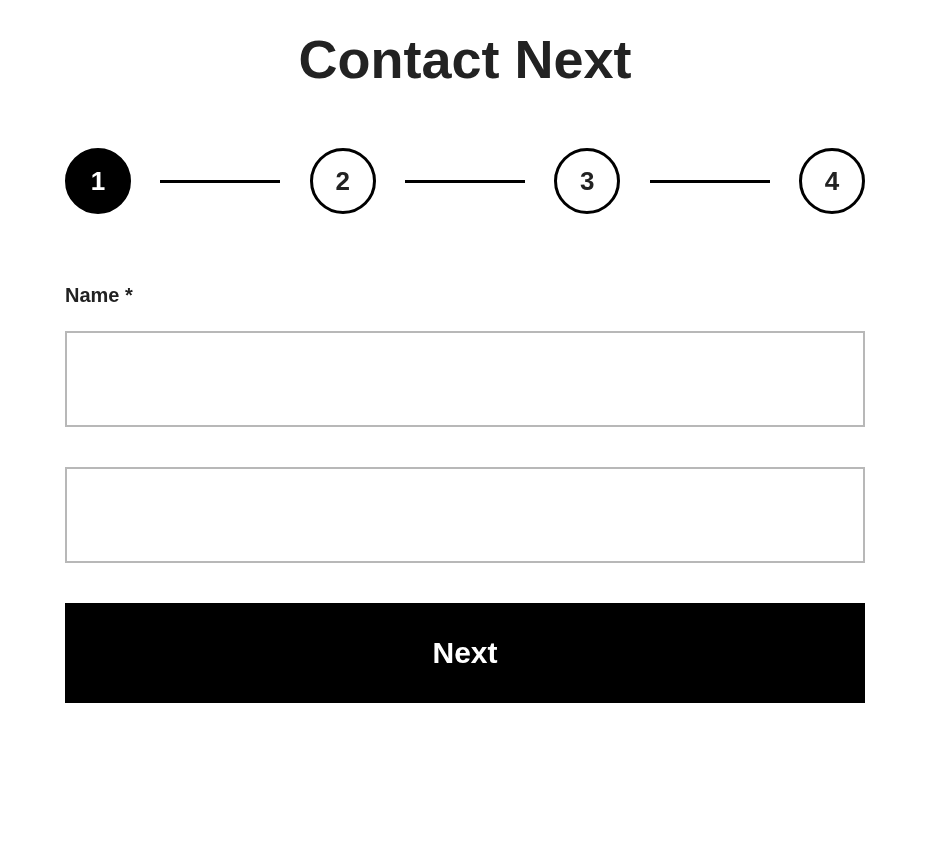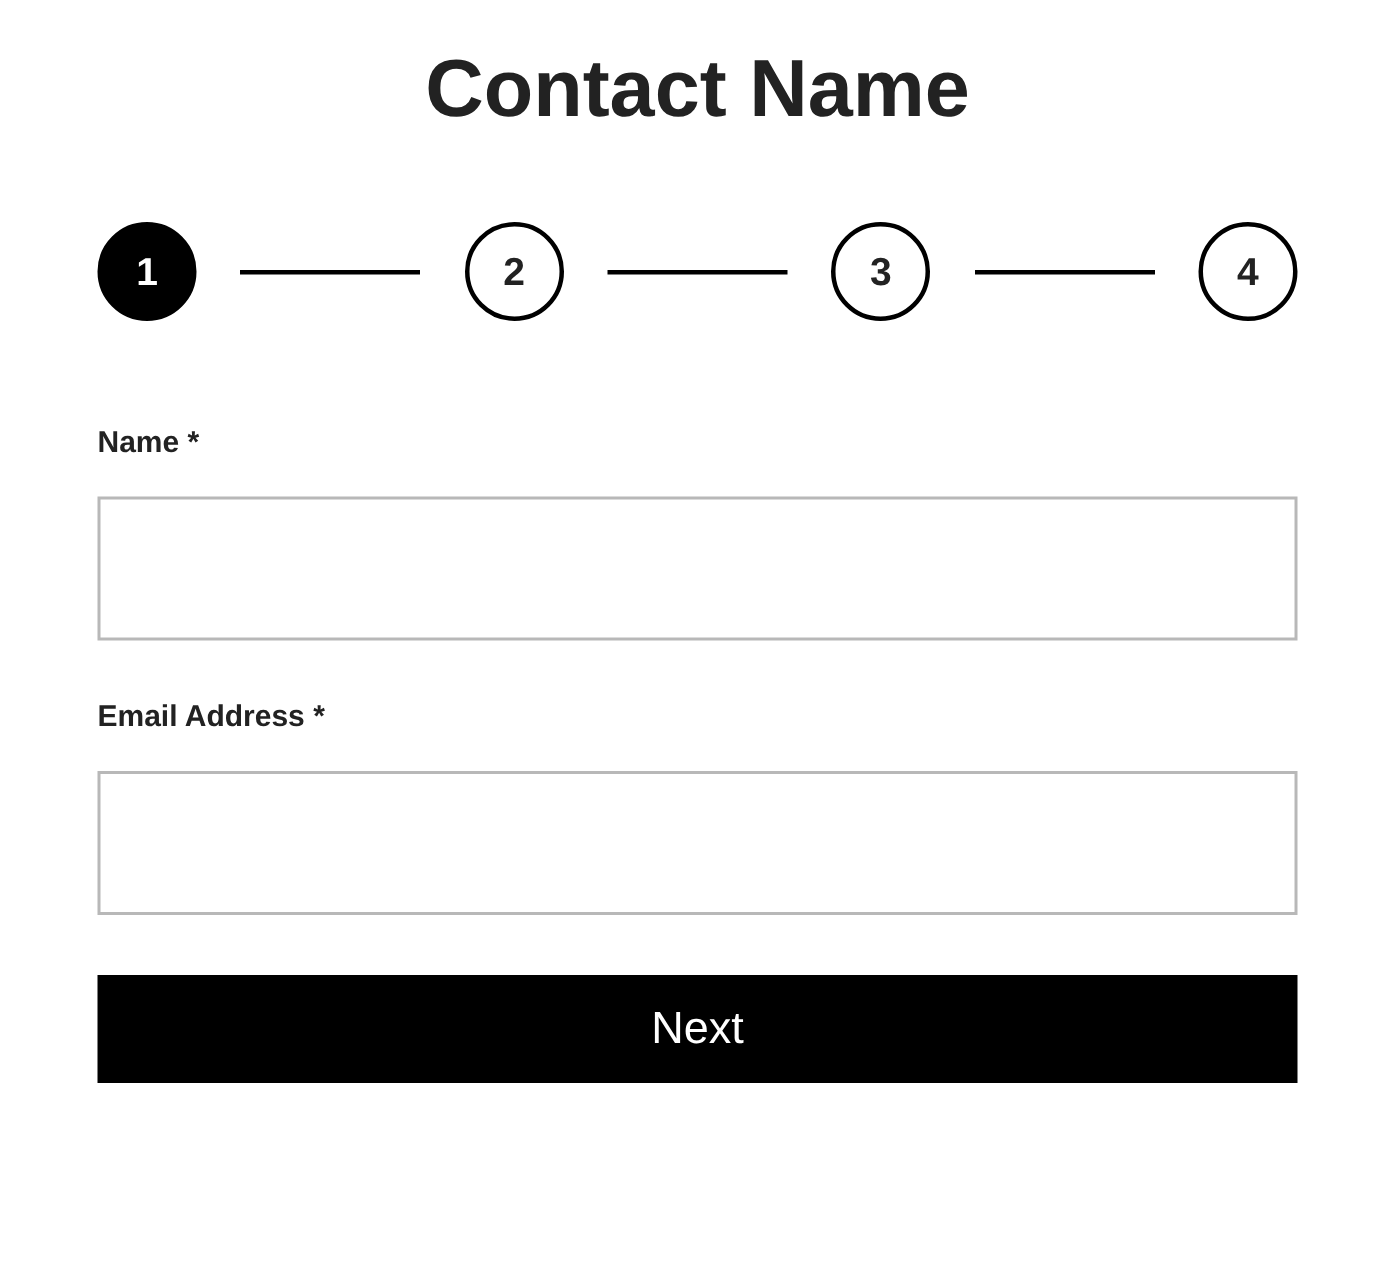--- a/index.html
+++ b/index.html
@@ -74,34 +74,34 @@
       width: 100%;
       height: 96px;
       border: 2px solid #b8b8b8;
       background: #ffffff;
       font-size: 22px;
       padding: 0 16px;
       outline: none;
     }
     .next-button {
       width: 100%;
-      height: 72px;
+      height: 100px;
       background: #000000;
       color: #ffffff;
       border: none;
       font-size: 30px;
-      font-weight: 400;
+      font-weight: 700;
       cursor: pointer;
     }
   </style>
 </head>
 <body>
 
 <div class="container">
-  <h1 class="page-title">Contact Name</h1>
+  <h1 class="page-title">Contact Next</h1>
 
   <div class="stepper">
     <div class="step active">1</div>
     <div class="spacer" style="flex:1"></div>
     <div class="connector"></div>
     <div class="spacer" style="flex:1"></div>
     <div class="step inactive">2</div>
     <div class="spacer" style="flex:1"></div>
     <div class="connector"></div>
     <div class="spacer" style="flex:1"></div>
@@ -111,18 +111,17 @@
     <div class="spacer" style="flex:1"></div>
     <div class="step inactive">4</div>
   </div>
 
   <div class="form-group">
     <label class="label">Name *</label>
     <input type="text" class="text-input" value="" style="">
   </div>
 
   <div class="form-group">
-    <label class="label">Email Address *</label>
     <input type="text" class="text-input" value="" style="">
   </div>
 
   <button class="next-button">Next</button>
 </div>
 
 </body></html>

